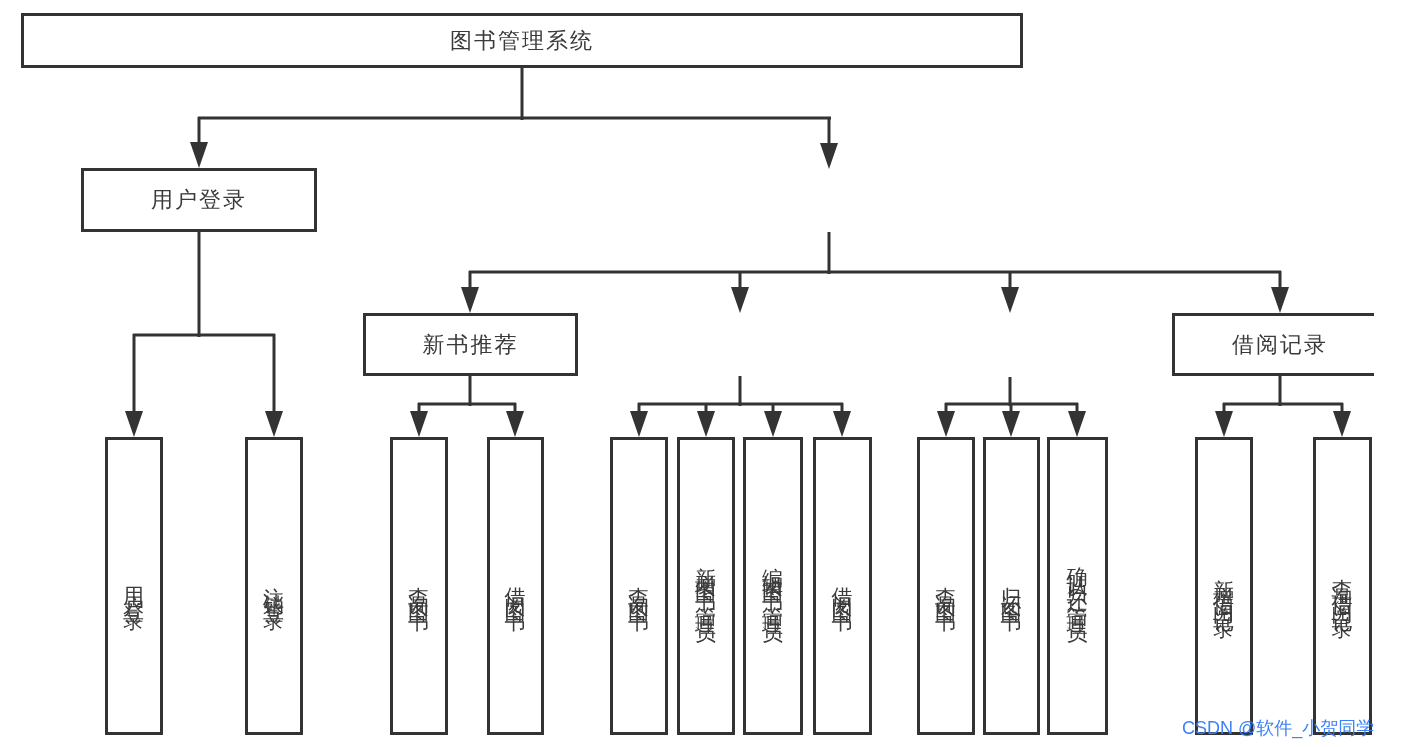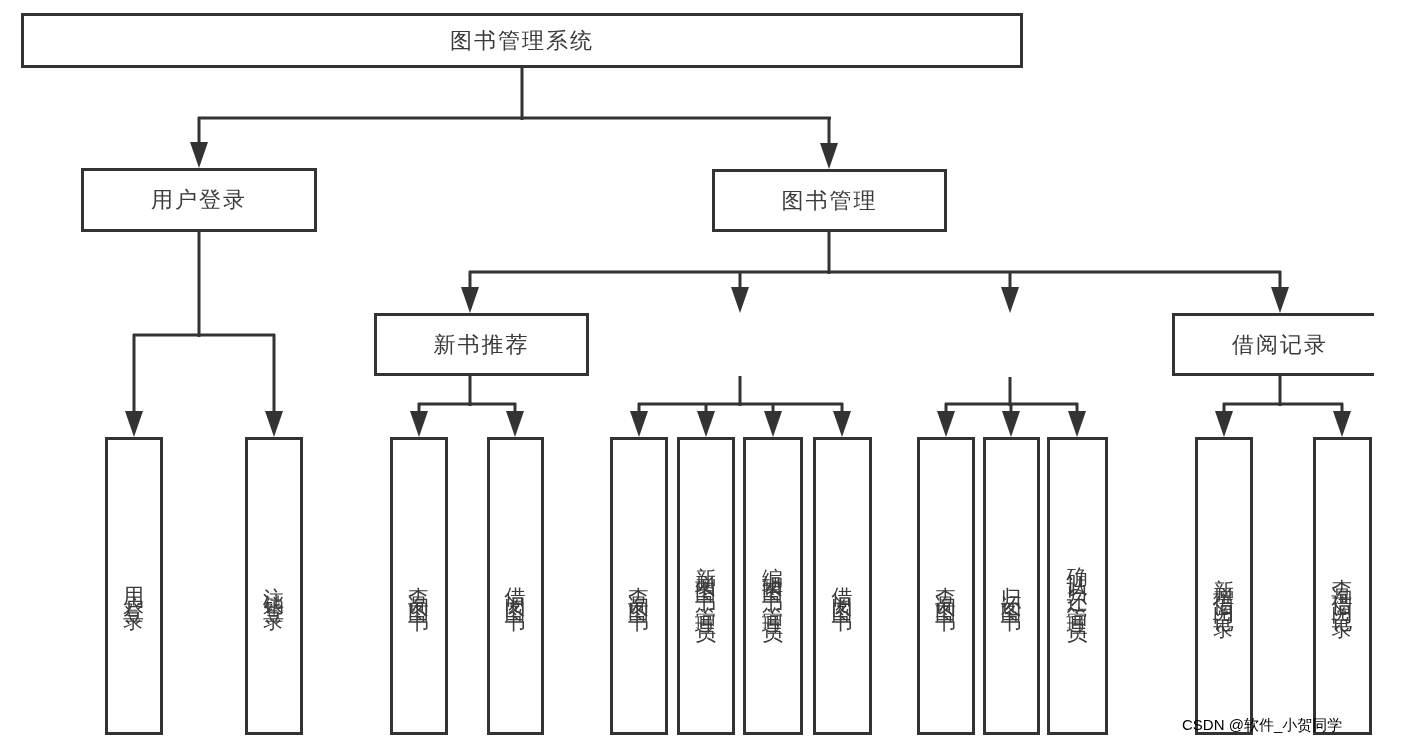--- a/index.html
+++ b/index.html
@@ -42,22 +42,22 @@
     font-size: 21px;
     letter-spacing: 8px;
     line-height: 1;
     white-space: nowrap;
   }
   .watermark {
     position: absolute;
     left: 1182px;
     top: 716px;
     width: 223px;
-    font-size: 15px;
-    color: #000000;
+    font-size: 18px;
+    color: #3b82f6;
     white-space: nowrap;
     z-index: 10;
   }
 </style>
 </head>
 <body>
 
 <div class="canvas">
 
   <svg class="connectors" width="1405" height="747" viewBox="0 0 1405 747">
@@ -138,25 +138,22 @@
     </g>
   </svg>
 
   <div class="node h-box" style="left:21px;top:13px;width:1002px;height:55px">
     <span>图书管理系统</span>
   </div>
 
   <div class="node h-box" style="left:81px;top:168px;width:236px;height:64px">
     <span>用户登录</span>
   </div>
-  <div class="node h-box" style="left:712px;top:169px;width:235px;height:63px">
-    <span>图书管理</span>
-  </div>
-
-  <div class="node h-box" style="left:374px;top:313px;width:215px;height:63px">
+
+  <div class="node h-box" style="left:363px;top:313px;width:215px;height:63px">
     <span>新书推荐</span>
   </div>
   <div class="node h-box" style="left:1172px;top:313px;width:216px;height:63px">
     <span>借阅记录</span>
   </div>
 
   <div class="node v-box" style="left:105px;top:437px;width:58px;height:298px">
     <span>用户登录</span>
   </div>
   <div class="node v-box" style="left:245px;top:437px;width:58px;height:298px">

